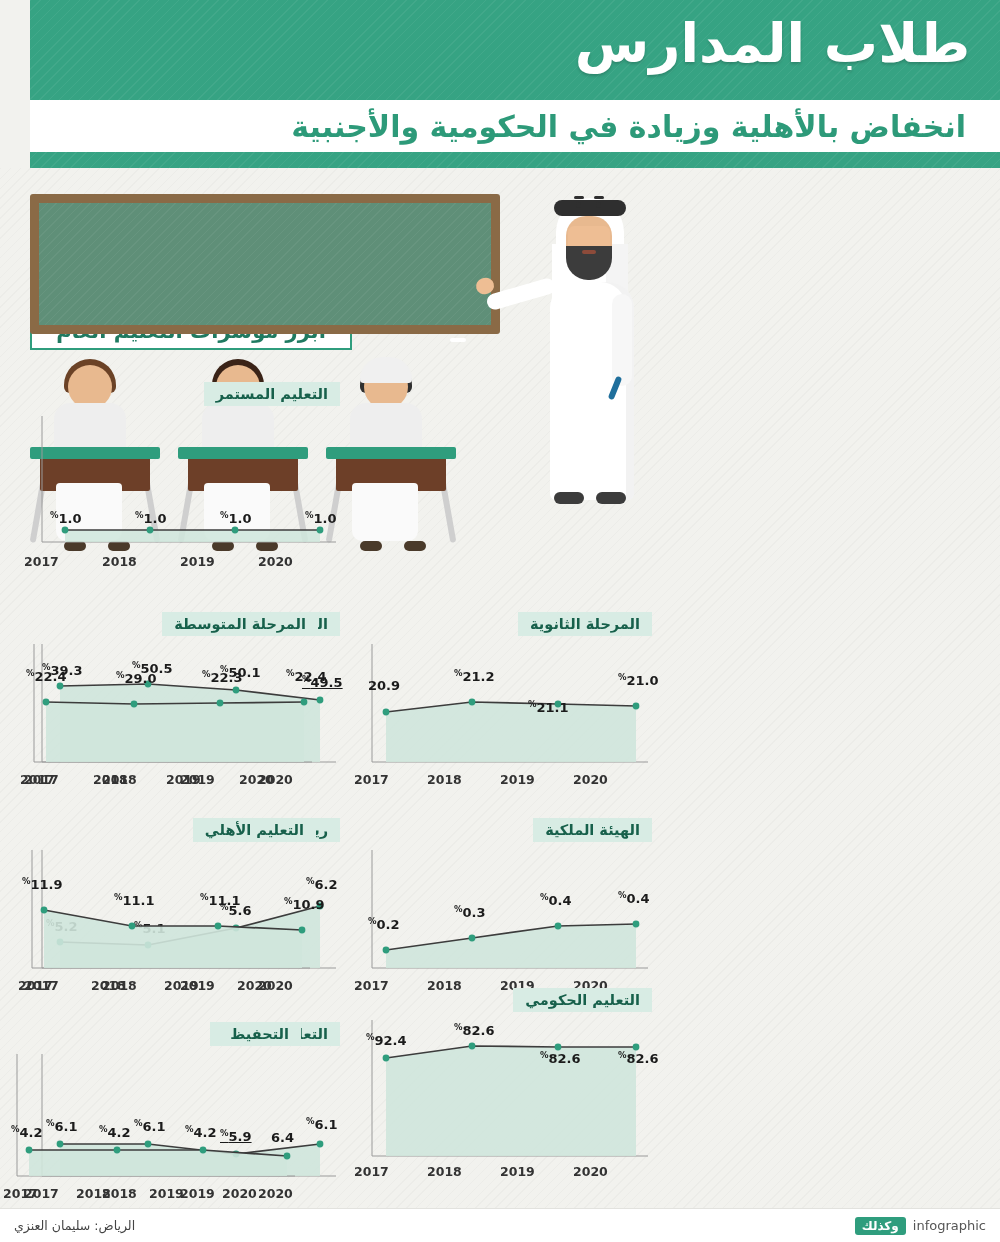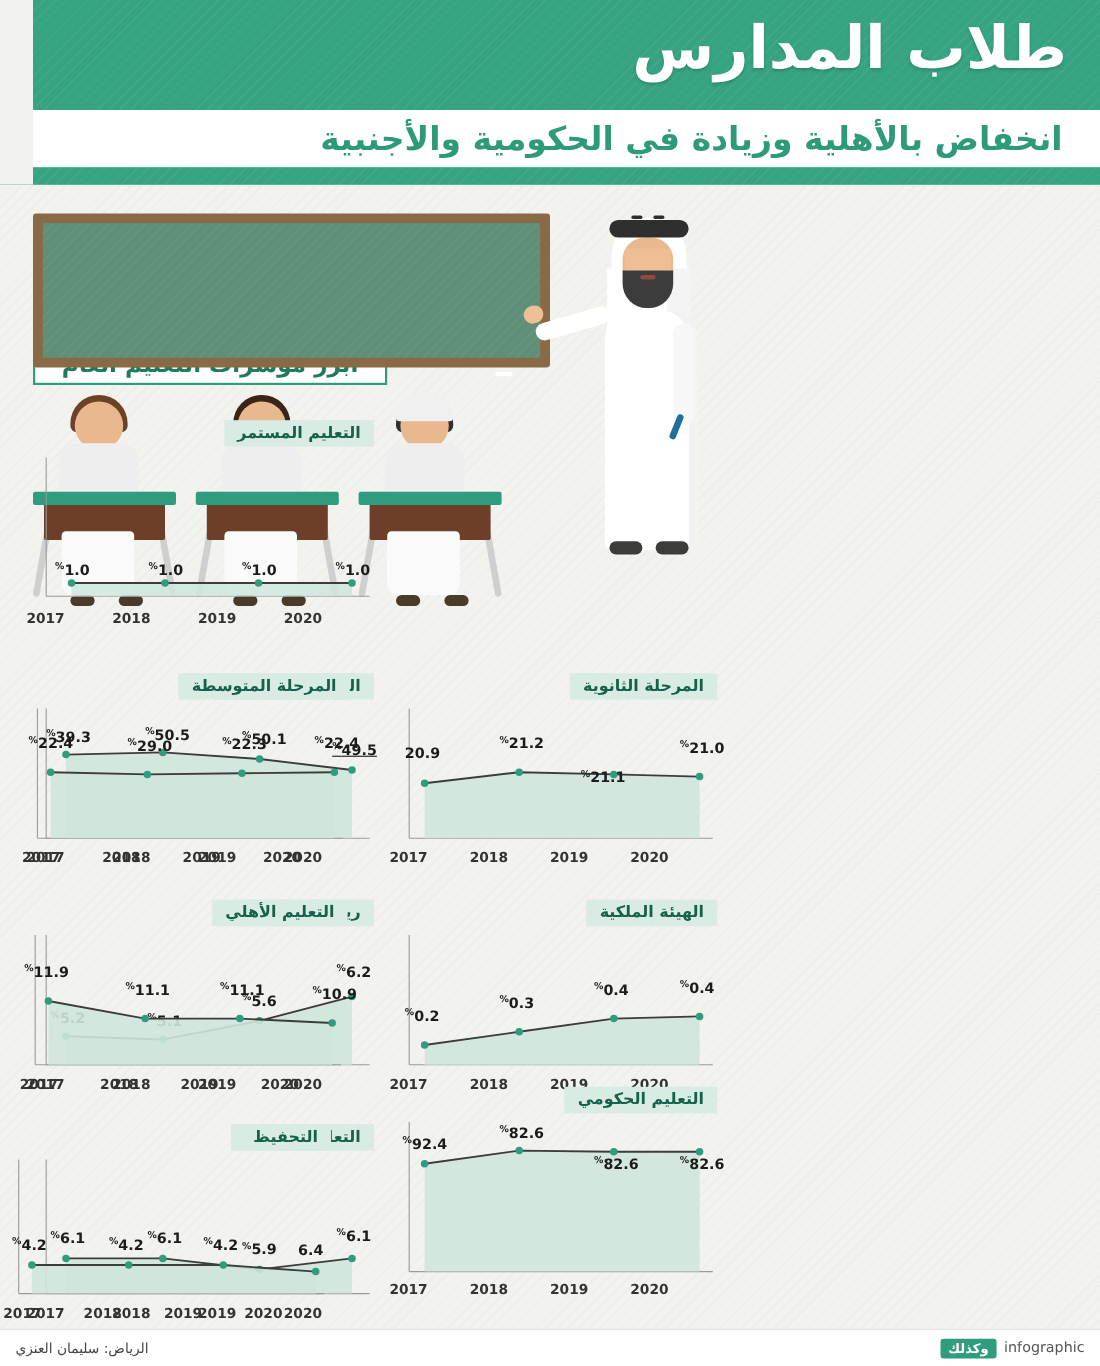--- a/index.html
+++ b/index.html
@@ -420,21 +420,21 @@
       <line x1="22" y1="126" x2="316" y2="126" stroke="#9a9a9a" stroke-width="1"></line>
       <polygon points="40,94 128,94 216,104 300,94 300,126 40,126" fill="#cfe6dc" opacity="0.9"></polygon>
       <polyline points="40,94 128,94 216,104 300,94" fill="none" stroke="#3c3c3c" stroke-width="1.7"></polyline>
       <circle cx="40" cy="94" r="3.4" fill="#2f9d7d"></circle>
       <circle cx="128" cy="94" r="3.4" fill="#2f9d7d"></circle>
       <circle cx="216" cy="104" r="3.4" fill="#2f9d7d"></circle>
       <circle cx="300" cy="94" r="3.4" fill="#2f9d7d"></circle>
     </svg>
     <div class="vlab" style="left:26px; top:96px;"><span class="pct">%</span><span>6.1</span></div>
     <div class="vlab" style="left:114px; top:96px;"><span class="pct">%</span><span>6.1</span></div>
-    <div class="vlab" style="left:200px; top:106px;"><span class="pct">%</span><span>5.9</span></div>
+    <div class="vlab" style="left:200px; top:106px;text-decoration:underline;"><span class="pct">%</span><span>5.9</span></div>
     <div class="vlab" style="left:286px; top:94px;"><span class="pct">%</span><span>6.1</span></div>
     <div class="axis-labels" style="top:164px; left:4px; right:4px;">
       <span>2017</span>
       <span>2018</span>
       <span>2019</span>
       <span>2020</span>
     </div>
   </div>
 
   <div class="chart" style="right:348px; top:988px; width:298px; height:196px;">

